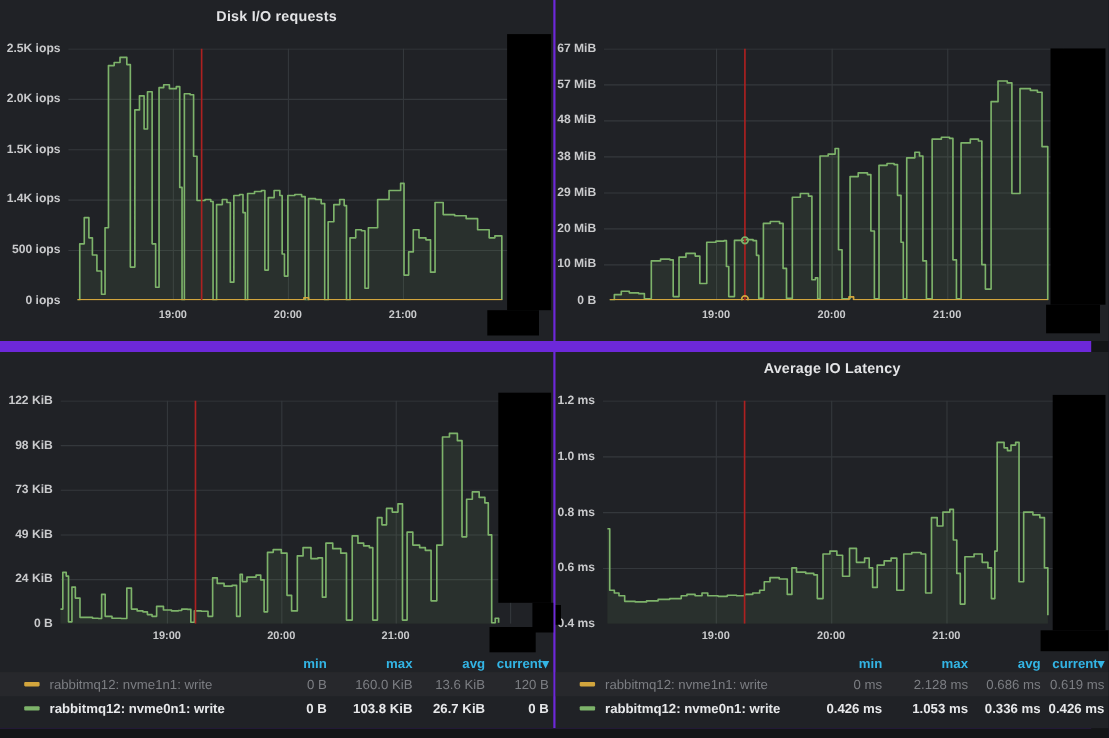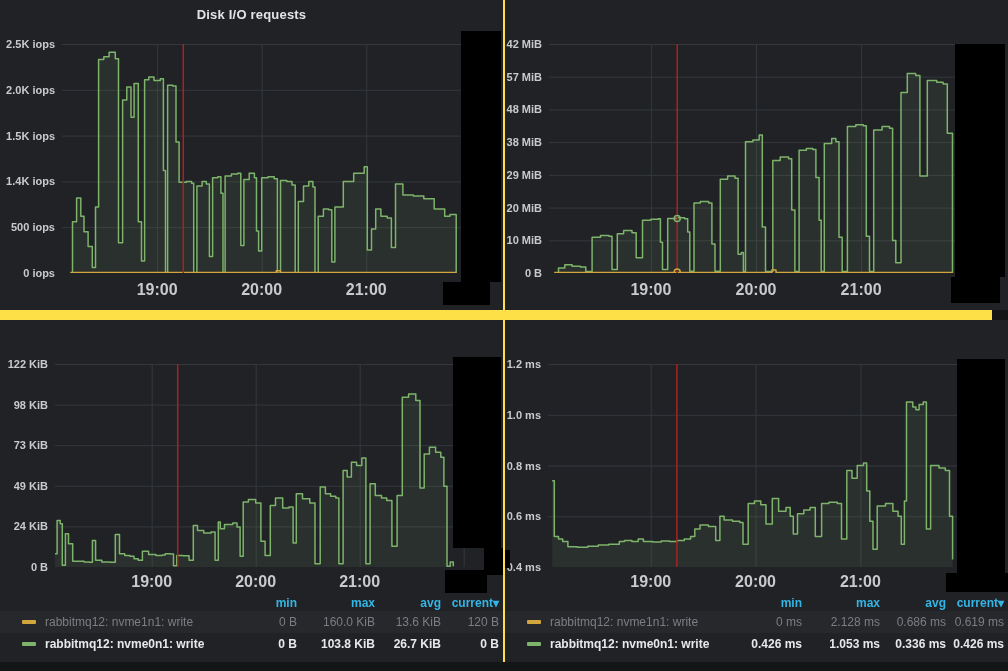--- a/index.html
+++ b/index.html
@@ -1,28 +1,28 @@
 <!DOCTYPE html>
 <html><head>
 <meta charset="utf-8">
 <style>
   html,body{margin:0;padding:0;background:#131517;width:1008px;height:671px;overflow:hidden;
     font-family:"Liberation Sans",sans-serif;}
   .dash{display:grid;grid-template-columns:503px 503px;grid-template-rows:310px 342px;
-    column-gap:2px;row-gap:10px;width:992px;background:#fde047;text-decoration:underline;}
+    column-gap:2px;row-gap:10px;width:992px;background:#6d28d9;text-decoration:underline;}
   .panel{position:relative;background:#202226;overflow:hidden;}
   .ptitle{position:absolute;top:7px;left:0;right:0;text-align:center;color:#e3e4e6;
     font-size:13px;font-weight:700;letter-spacing:.2px;}
   .plot{position:absolute;}
   .plot svg{display:block;width:100%;height:100%;}
   .ycol{position:absolute;left:0;top:0;bottom:0;}
   .ylab{position:absolute;right:0;transform:translateY(-50%);color:#c9cacc;font-size:11px;
     font-weight:700;white-space:nowrap;}
   .xlab{position:absolute;width:64px;margin-left:-32px;text-align:center;color:#c9cacc;
-    font-size:16px;font-weight:700;}
+    font-size:10px;font-weight:700;}
   .redact{position:absolute;background:#000;}
   .legend{position:absolute;left:0;right:0;font-size:12px;}
   .lhead{display:flex;align-items:center;height:17px;color:#33b5e5;font-weight:700;padding-right:4px;}
   .lhead .sp{flex:1;}
   .lrow{display:flex;align-items:center;height:22px;color:#e7e8ea;font-weight:700;padding-right:4px;}
   .lrow.dim{color:#7c7e83;background:#27282c;font-weight:400;}
   .lname{flex:1;display:flex;align-items:center;gap:9px;padding-left:22px;}
   .swatch{width:14px;height:4px;border-radius:1px;flex:0 0 auto;}
   .cell{text-align:right;white-space:nowrap;}
   .c0{width:72px;}.c1{width:78px;}.c2{width:66px;}.c3{width:58px;}
@@ -67,21 +67,21 @@
     </div>
   <div class="panel">
     <div class="ycol" style="width: 37px;">
         <div class="ylab" style="top: 273px;">0 B</div>
         <div class="ylab" style="top: 240.286px;">10 MiB</div>
         <div class="ylab" style="top: 207.571px;">20 MiB</div>
         <div class="ylab" style="top: 174.857px;">29 MiB</div>
         <div class="ylab" style="top: 142.143px;">38 MiB</div>
         <div class="ylab" style="top: 109.429px;">48 MiB</div>
         <div class="ylab" style="top: 76.7143px;">57 MiB</div>
-        <div class="ylab" style="top: 44px;">42 MiB</div>
+        <div class="ylab" style="top: 44px;">67 MiB</div>
       </div>
     <div class="plot" style="left: 44px; top: 44px; width: 455px; height: 229px;">
         <svg viewBox="0 0 455 229">
           <line x1="0" x2="455" y1="229.5" y2="229.5" stroke="#34383c" stroke-width="1"></line>
           <line x1="0" x2="455" y1="196.8" y2="196.8" stroke="#34383c" stroke-width="1"></line>
           <line x1="0" x2="455" y1="164.1" y2="164.1" stroke="#34383c" stroke-width="1"></line>
           <line x1="0" x2="455" y1="131.4" y2="131.4" stroke="#34383c" stroke-width="1"></line>
           <line x1="0" x2="455" y1="98.6" y2="98.6" stroke="#34383c" stroke-width="1"></line>
           <line x1="0" x2="455" y1="65.9" y2="65.9" stroke="#34383c" stroke-width="1"></line>
           <line x1="0" x2="455" y1="33.2" y2="33.2" stroke="#34383c" stroke-width="1"></line>
@@ -160,20 +160,21 @@
         </div>
       </div>
   <div class="xlab" style="left: 151.711px; top: 253px;">19:00</div>
       <div class="xlab" style="left: 255.702px; top: 253px;">20:00</div>
       <div class="xlab" style="left: 359.692px; top: 253px;">21:00</div>
       <div class="redact" style="left: 453px; top: 37px; width: 48px; height: 191px;"></div>
       <div class="redact" style="left: 484px; top: 228px; width: 21px; height: 27px;"></div>
       <div class="redact" style="left: 445px; top: 250px; width: 42px; height: 23px;"></div>
     </div>
   <div class="panel">
+    <div class="ptitle">Average IO Latency</div>
     <div class="ycol" style="width: 36px;">
         <div class="ylab" style="top: 247px;">0.4 ms</div>
         <div class="ylab" style="top: 196.25px;">0.6 ms</div>
         <div class="ylab" style="top: 145.5px;">0.8 ms</div>
         <div class="ylab" style="top: 94.75px;">1.0 ms</div>
         <div class="ylab" style="top: 44px;">1.2 ms</div>
       </div>
     <div class="plot" style="left: 43px; top: 44px; width: 456px; height: 203px;">
         <svg viewBox="0 0 456 203">
           <line x1="0" x2="456" y1="203.5" y2="203.5" stroke="#34383c" stroke-width="1"></line>

